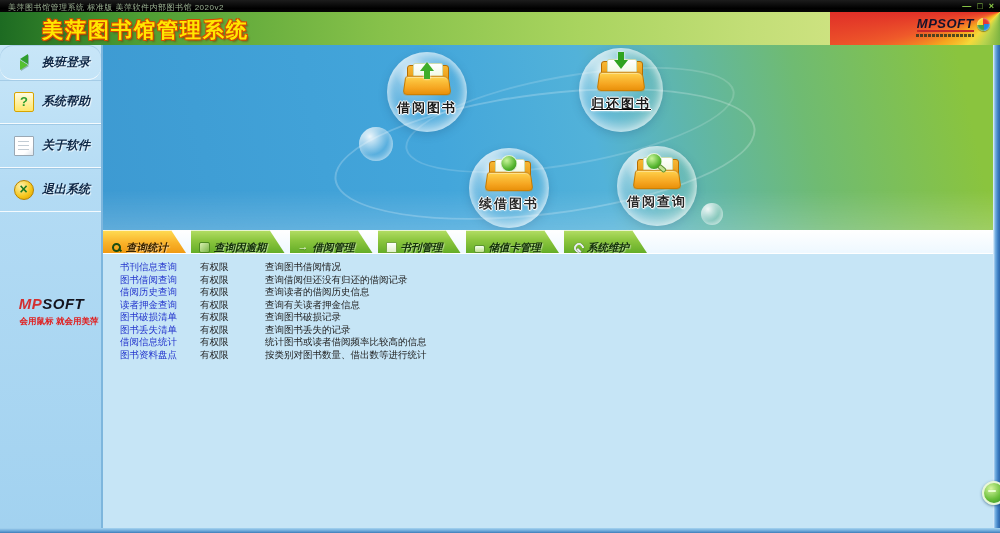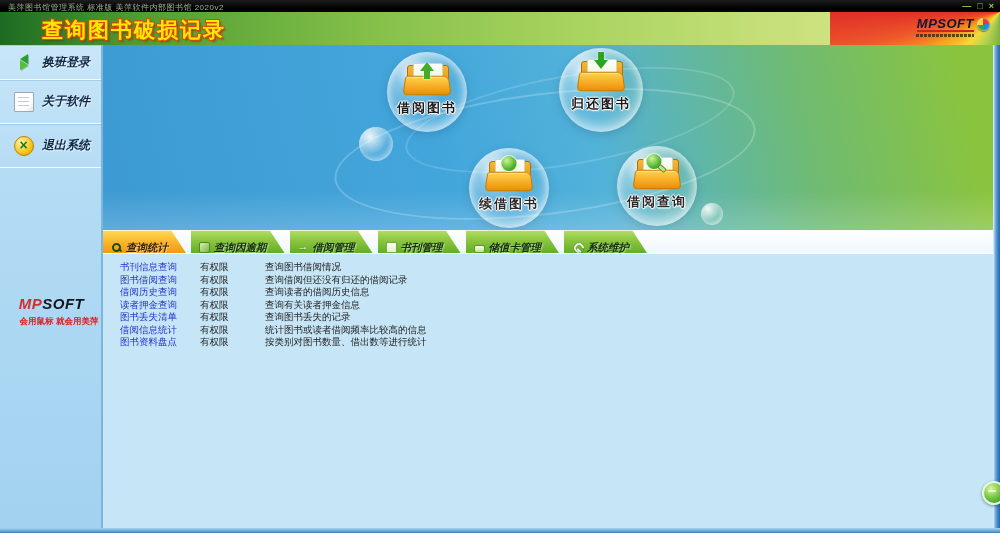--- a/index.html
+++ b/index.html
@@ -20,21 +20,21 @@
   .brand-text{font-size:13px;font-weight:bold;font-style:italic;color:#13132b;letter-spacing:.5px;border-bottom:2px solid #c62828;line-height:13px;}
   .brand-orb{width:13px;height:13px;border-radius:50%;background:conic-gradient(#e53935 0 90deg,#1e88e5 90deg 180deg,#43a047 180deg 270deg,#fdd835 270deg 360deg);box-shadow:inset 0 0 2px rgba(255,255,255,.8),0 1px 1px rgba(0,0,0,.4);}
   .brand-microline{position:absolute;right:26px;top:22px;width:58px;height:3px;background:repeating-linear-gradient(90deg,#27331f 0 3px,transparent 3px 4px);opacity:.8;}
 
   
   .body{position:absolute;left:0;top:45px;width:1000px;height:483px;display:flex;}
 
   
   .sidebar{position:relative;width:103px;height:483px;background:linear-gradient(180deg,#c8e6f8 0%,#b3dbf4 30%,#a2d2f0 100%);border-right:2px solid #7db6dd;box-sizing:border-box;flex:none;}
   .side-item{position:relative;height:43px;display:flex;align-items:center;gap:8px;padding-left:14px;cursor:pointer;border-bottom:1px solid rgba(255,255,255,.85);box-shadow:0 1px 0 rgba(110,160,200,.35) inset;}
-  .side-item:first-child{height:34px;}
+  .side-item:first-child{height:34px;border-radius:13px;}
   .side-label{font-size:12px;font-weight:bold;font-style:italic;color:#0e2746;font-family:"DejaVu Serif",serif;text-shadow:1px 1px 1px rgba(255,255,255,.8);white-space:nowrap;}
   .side-icon{width:20px;height:20px;flex:none;position:relative;}
   .side-logo{position:absolute;left:0;top:250px;width:103px;text-align:center;}
   .side-logo-text{font-size:15px;font-weight:bold;font-style:italic;letter-spacing:.5px;}
   .side-logo-text .mp{color:#d32f2f;}
   .side-logo-text .soft{color:#14141e;}
   .side-slogan{margin-top:4px;font-size:8.5px;color:#e02020;font-weight:bold;white-space:nowrap;margin-left:15px;}
 
   
   .main{position:relative;width:890px;height:483px;flex:none;display:flex;flex-direction:column;}
@@ -124,34 +124,38 @@
     <span class="titlebar-text">美萍图书馆管理系统 标准版 美萍软件内部图书馆  2020v2</span>
     <div class="win-controls">
       <span class="win-btn">—</span>
       <span class="win-btn">□</span>
       <span class="win-btn">×</span>
     </div>
   </div>
 
   <div class="header">
     <div class="header-fan"></div>
-    <div class="app-title">查询图书破损记录</div>
+    <div class="app-title">美萍图书馆管理系统</div>
     <div class="brand-box">
       <span class="brand-text">MPSOFT</span>
       <span class="brand-orb"></span>
     </div>
     <div class="brand-microline"></div>
   </div>
 
   <div class="body">
 
     <div class="sidebar">
       <div class="side-item">
         <span class="side-icon icon-swap"></span>
         <span class="side-label">换班登录</span>
+      </div>
+      <div class="side-item">
+        <span class="side-icon icon-help"></span>
+        <span class="side-label">系统帮助</span>
       </div>
       <div class="side-item">
         <span class="side-icon icon-doc"></span>
         <span class="side-label">关于软件</span>
       </div>
       <div class="side-item">
         <span class="side-icon icon-exit"></span>
         <span class="side-label">退出系统</span>
       </div>
       <div class="side-logo">
@@ -175,21 +179,21 @@
             <div class="back"></div>
               <div class="paper"></div>
             <div class="badge">
                 <div class="arrow-up"></div>
               </div>
             <div class="front"></div>
           </div>
           <span class="bubble-label">借阅图书</span>
         </div>
 
-        <div class="bubble" style="left:456px;top:3px;width:84px;height:84px;">
+        <div class="bubble" style="left:476px;top:3px;width:84px;height:84px;text-decoration:underline;">
           <div class="folder">
             <div class="back"></div>
               <div class="paper"></div>
             <div class="badge">
                 <div class="arrow-down"></div>
               </div>
             <div class="front"></div>
           </div>
           <span class="bubble-label">归还图书</span>
         </div>
@@ -263,20 +267,25 @@
             <td class="c1"><span class="qlink">借阅历史查询</span></td>
             <td class="c2">有权限</td>
             <td>查询读者的借阅历史信息</td>
           </tr>
           <tr>
             <td class="c1"><span class="qlink">读者押金查询</span></td>
             <td class="c2">有权限</td>
             <td>查询有关读者押金信息</td>
           </tr>
           <tr>
+            <td class="c1"><span class="qlink">图书破损清单</span></td>
+            <td class="c2">有权限</td>
+            <td>查询图书破损记录</td>
+          </tr>
+          <tr>
             <td class="c1"><span class="qlink">图书丢失清单</span></td>
             <td class="c2">有权限</td>
             <td>查询图书丢失的记录</td>
           </tr>
           <tr>
             <td class="c1"><span class="qlink">借阅信息统计</span></td>
             <td class="c2">有权限</td>
             <td>统计图书或读者借阅频率比较高的信息</td>
           </tr>
           <tr>

